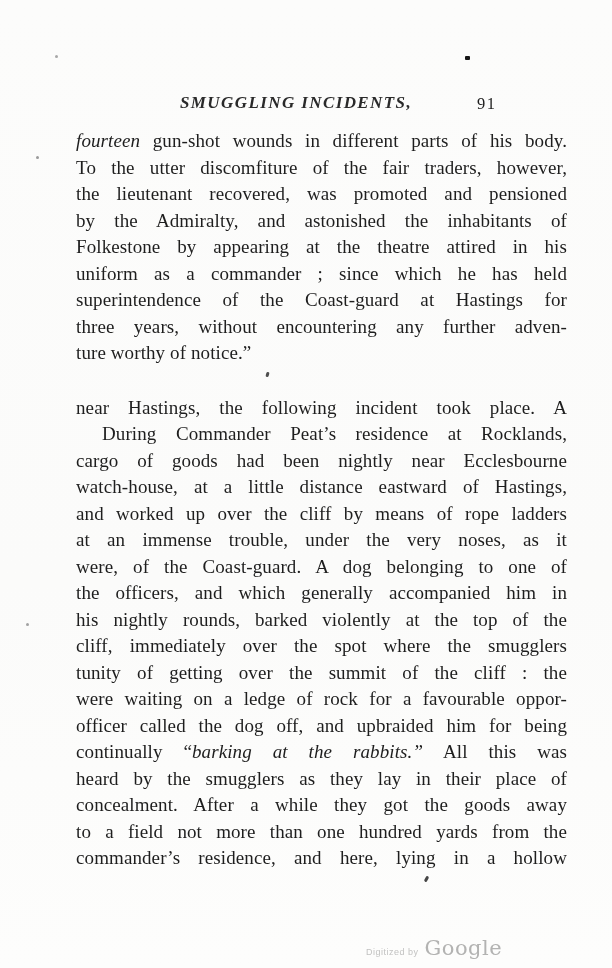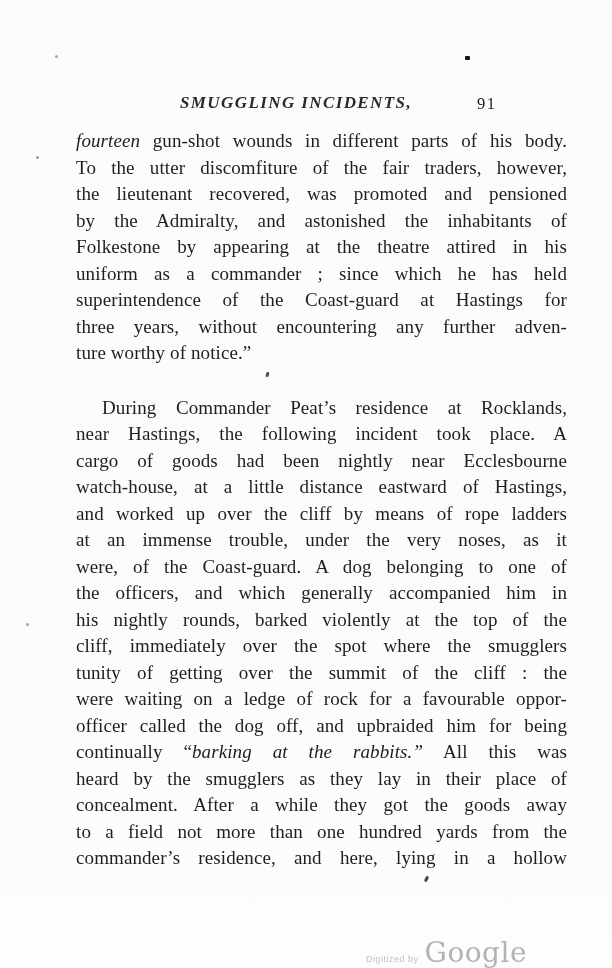--- a/index.html
+++ b/index.html
@@ -70,21 +70,21 @@
     margin-top: 16px;
   }
   .wm-small {
     font-family: "Liberation Sans", sans-serif;
     font-size: 9px;
     color: #c2c2c1;
     letter-spacing: 0.5px;
   }
   .wm-google {
     font-family: "DejaVu Serif", serif;
-    font-size: 28px;
+    font-size: 21px;
     color: #b3b3b2;
     letter-spacing: 0.5px;
   }
 </style>
 </head>
 <body>
 
 <div class="page">
 
   <span class="speck speck-1"></span>
@@ -105,22 +105,22 @@
       <div class="ln">the lieutenant recovered, was promoted and pensioned</div>
       <div class="ln">by the Admiralty, and astonished the inhabitants of</div>
       <div class="ln">Folkestone by appearing at the theatre attired in his</div>
       <div class="ln">uniform as a commander ; since which he has held</div>
       <div class="ln">superintendence of the Coast-guard at Hastings for</div>
       <div class="ln">three years, without encountering any further adven-</div>
       <div class="ln endline">ture worthy of notice.”</div>
     </div>
 
     <div class="para para2">
+      <div class="ln">near Hastings, the following incident took place.  A</div>
       <div class="ln indent">During Commander Peat’s residence at Rocklands,</div>
-      <div class="ln">near Hastings, the following incident took place.  A</div>
       <div class="ln">cargo of goods had been nightly near Ecclesbourne</div>
       <div class="ln">watch-house, at a little distance eastward of Hastings,</div>
       <div class="ln">and worked up over the cliff by means of rope ladders</div>
       <div class="ln">at an immense trouble, under the very noses, as it</div>
       <div class="ln">were, of the Coast-guard.  A dog belonging to one of</div>
       <div class="ln">the officers, and which generally accompanied him in</div>
       <div class="ln">his nightly rounds, barked violently at the top of the</div>
       <div class="ln">cliff, immediately over the spot where the smugglers</div>
       <div class="ln">tunity of getting over the summit of the cliff : the</div>
       <div class="ln">were waiting on a ledge of rock for a favourable oppor-</div>

